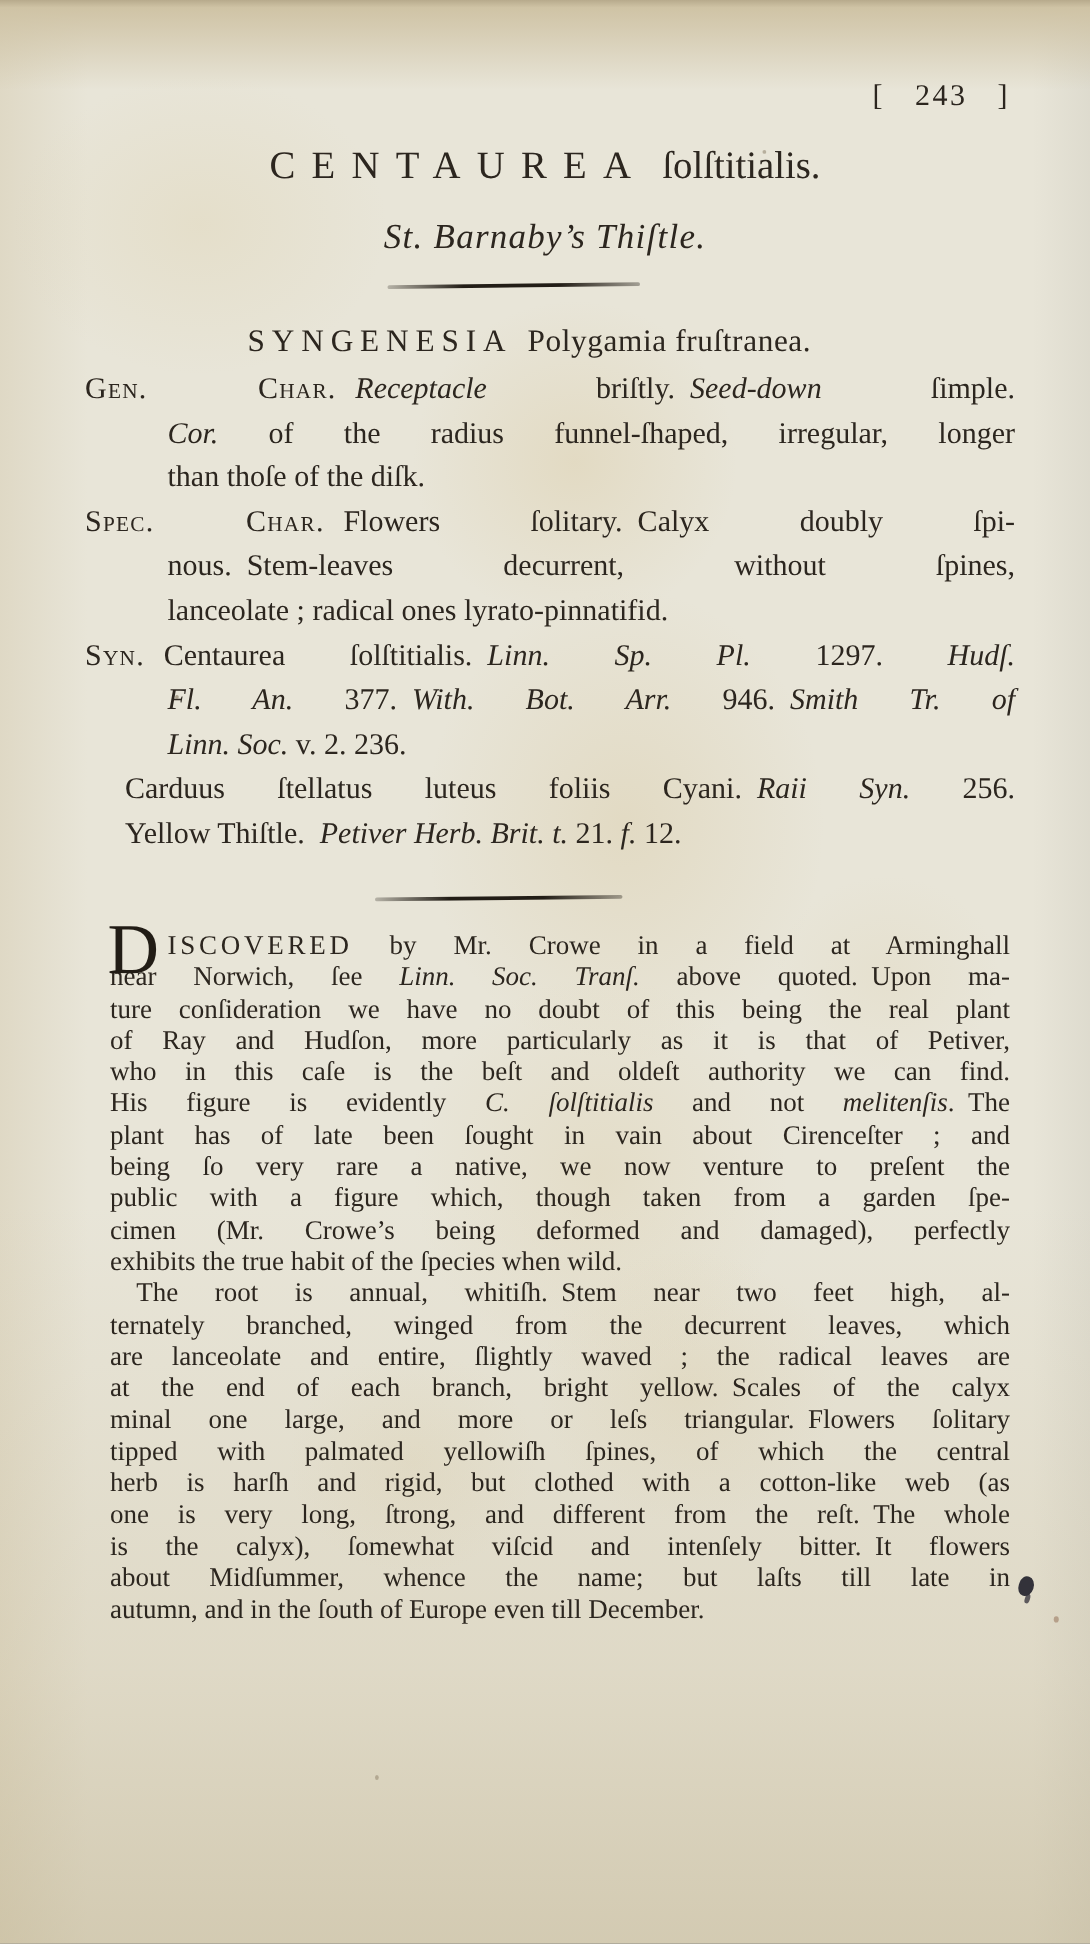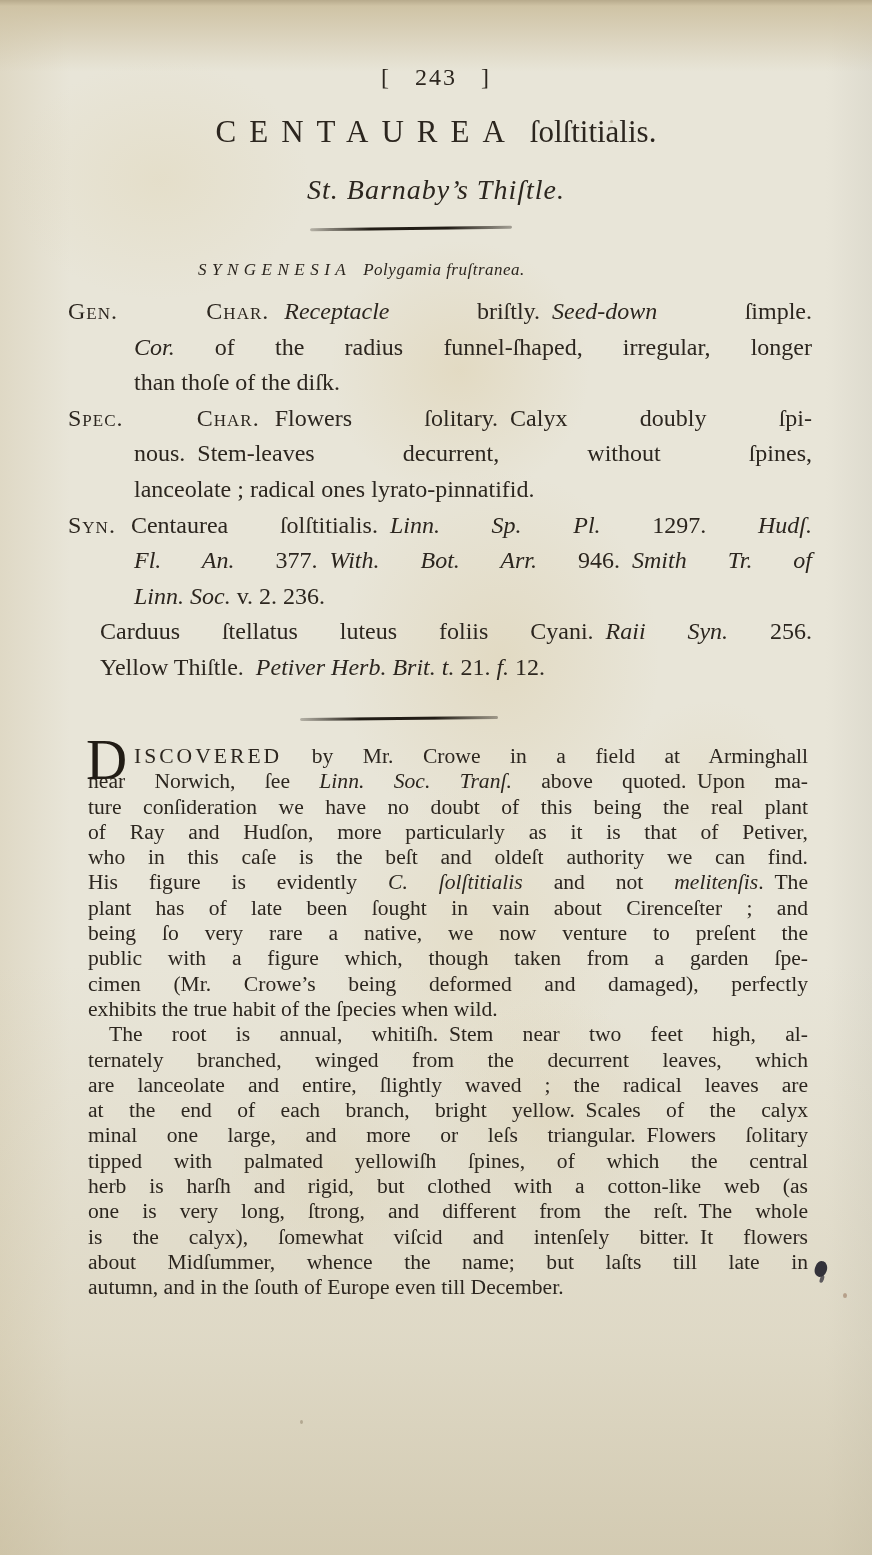--- a/index.html
+++ b/index.html
@@ -19,33 +19,33 @@
   }
   .stain{position:absolute;border-radius:50%;pointer-events:none;}
   .s1{left:330px;top:240px;width:260px;height:260px;background:radial-gradient(closest-side,rgba(206,180,120,.22),rgba(206,180,120,0));}
   .s2{left:340px;top:470px;width:320px;height:380px;background:radial-gradient(closest-side,rgba(201,174,112,.20),rgba(201,174,112,0));}
   .s3{left:330px;top:780px;width:300px;height:320px;background:radial-gradient(closest-side,rgba(206,182,124,.18),rgba(206,182,124,0));}
   .s4{left:430px;top:1000px;width:240px;height:220px;background:radial-gradient(closest-side,rgba(206,182,124,.16),rgba(206,182,124,0));}
   .s5{left:10px;top:60px;width:300px;height:240px;background:radial-gradient(closest-side,rgba(214,196,146,.20),rgba(214,196,146,0));}
   .s6{left:230px;top:1080px;width:200px;height:180px;background:radial-gradient(closest-side,rgba(206,182,124,.12),rgba(206,182,124,0));}
   .s7{left:620px;top:700px;width:180px;height:160px;background:radial-gradient(closest-side,rgba(206,182,124,.10),rgba(206,182,124,0));}
 
-  .pagenum{position:absolute;top:64px;left:64px;width:744px;text-align:center;
+  .pagenum{position:absolute;top:64px;left:64px;width:744px;text-align:right;
     font-size:24px;letter-spacing:2px;word-spacing:16px;}
   .titleline{position:absolute;top:114px;left:64px;width:744px;text-align:center;font-size:31px;}
   .genus{letter-spacing:13px;}
   .species{margin-left:12px;}
   .subtitle{position:absolute;top:174px;left:64px;width:744px;text-align:center;
     font-style:italic;font-size:28px;letter-spacing:1px;}
   .rule{position:absolute;height:3px;border-radius:2px;
     background:linear-gradient(90deg,rgba(32,27,20,.25),#221d16 30%,#221d16 68%,rgba(32,27,20,.35));}
   .rule1{top:227px;left:310px;width:202px;transform:rotate(-0.7deg);}
   .rule2{top:717px;left:300px;width:198px;transform:rotate(-0.6deg);}
   .classline{position:absolute;top:260px;left:64px;width:744px;padding-left:134px;
-    box-sizing:border-box;font-style:italic;font-size:17px;}
+    box-sizing:border-box;font-size:25px;}
   .classorder{letter-spacing:5.5px;}
   .classrest{margin-left:12px;letter-spacing:.5px;}
 
   .sections{position:absolute;top:298px;left:68px;width:744px;font-size:24px;}
   .cl{height:35.6px;white-space:nowrap;}
   .cl.j{white-space:normal;text-align:justify;text-align-last:justify;}
   .cl.hang{padding-left:66px;}
   .cl.plain{padding-left:32px;}
   .sec-label{font-variant:small-caps;letter-spacing:1px;margin-right:15px;}
 

